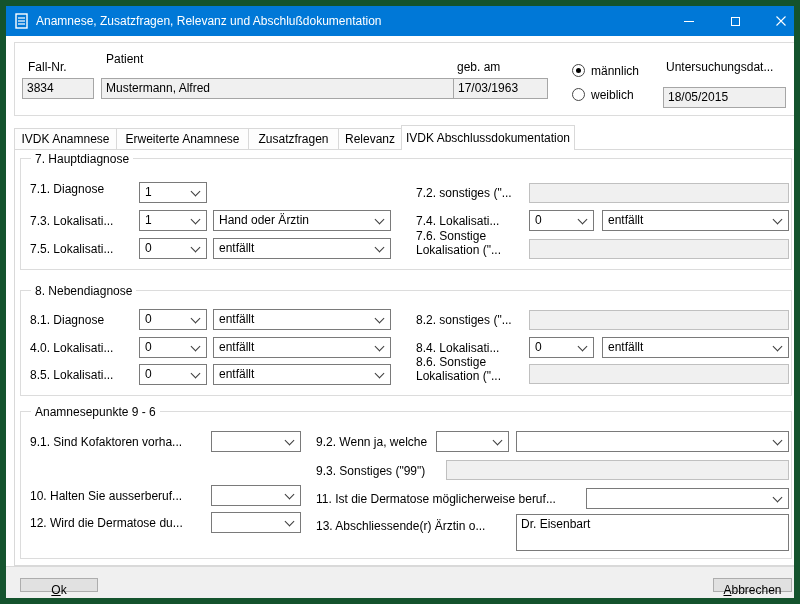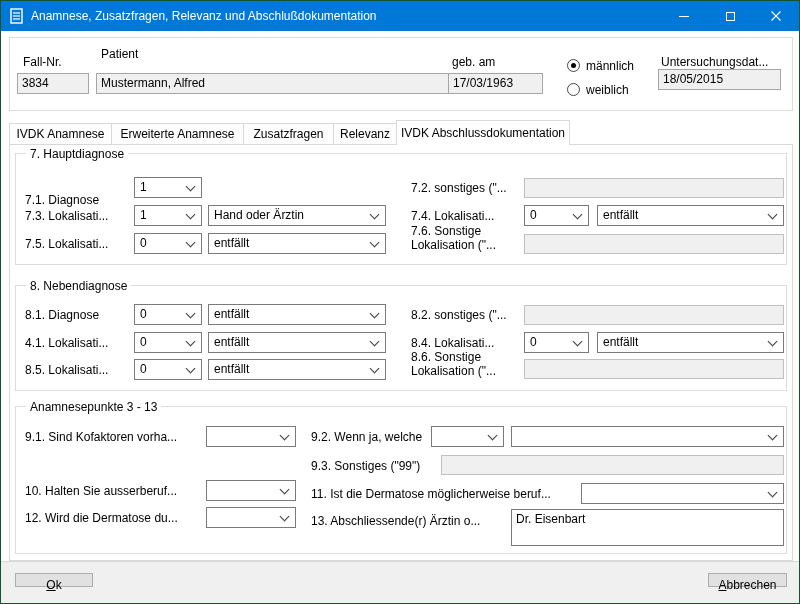--- a/index.html
+++ b/index.html
@@ -1,20 +1,20 @@
 <!DOCTYPE html>
 <html><head>
 <meta charset="utf-8">
 <style>
   * { margin:0; padding:0; box-sizing:border-box; }
   html,body { background:#c8c8c8; }
   body { font-family:"Liberation Sans", sans-serif; font-size:12px; color:#000; }
 
   .window { position:relative; width:800px; height:604px; background:#ffffff;
-            border:1px solid #14532d; overflow:hidden; }
+            border:6px solid #14532d; overflow:hidden; }
 
   
   .titlebar { position:absolute; left:0; top:0; width:798px; height:30px;
               background:#0078d7; color:#fff; display:flex; align-items:center; }
   .tbar-icon { margin-left:9px; width:13px; height:16px; flex:0 0 auto; }
   .tbar-title { margin-left:8px; font-size:12px; white-space:nowrap; }
   .tbar-btns { position:absolute; right:0; top:0; height:30px; display:flex; }
   .tbar-btn { width:46px; height:30px; display:flex; align-items:center; justify-content:center; cursor:default; }
   .glyph-min { width:10px; height:1px; background:#fff; }
   .glyph-max { width:9px; height:9px; border:1px solid #fff; }
@@ -93,35 +93,35 @@
   <div class="field ro" style="left:16px;top:72px;width:72px">3834</div>
   <span class="lbl" style="left:100px;top:46px">Patient</span>
   <div class="field ro" style="left:95px;top:72px;width:386px">Mustermann, Alfred</div>
   <span class="lbl" style="left:451px;top:54px">geb. am</span>
   <div class="field ro" style="left:447px;top:72px;width:95px">17/03/1963</div>
   <span class="radio on" style="left:566px;top:58px"></span>
   <span class="lbl" style="left:585px;top:58px">männlich</span>
   <span class="radio" style="left:566px;top:82px"></span>
   <span class="lbl" style="left:585px;top:82px">weiblich</span>
   <span class="lbl" style="left:660px;top:54px">Untersuchungsdat...</span>
-  <div class="field ro" style="left:657px;top:68px;width:123px">18/05/2015</div>
+  <div class="field ro" style="left:657px;top:81px;width:123px">18/05/2015</div>
 
   <div class="tab" style="left:110px;width:133px">Erweiterte Anamnese</div>
   <div class="tab" style="left:8px;width:103px">IVDK Anamnese</div>
   <div class="tab" style="left:242px;width:91px">Zusatzfragen</div>
   <div class="tab" style="left:332px;width:64px">Relevanz</div>
   <div class="tab active" style="left:395px;width:174px">IVDK Abschlussdokumentation</div>
   <div class="tabpane"></div>
 
   <div class="layer">
 
     <div class="gbox" style="left:14px;top:152px;width:772px;height:112px">
       <span class="legend">7. Hauptdiagnose</span>
     </div>
-    <span class="lbl" style="left:24px;top:192px">7.1. Diagnose</span>
+    <span class="lbl" style="left:24px;top:176px">7.1. Diagnose</span>
     <div class="combo" style="left:133px;top:176px;width:68px">
       <span class="combo-val">1</span>
         <span class="chev"></span>
     </div>
     <span class="lbl" style="left:410px;top:180px">7.2. sonstiges ("...</span>
     <div class="field dis" style="left:523px;top:177px;width:260px;height:20px"></div>
 
     <span class="lbl" style="left:24px;top:208px">7.3. Lokalisati...</span>
     <div class="combo" style="left:133px;top:204px;width:68px">
       <span class="combo-val">1</span>
@@ -161,21 +161,21 @@
       <span class="combo-val">0</span>
         <span class="chev"></span>
     </div>
     <div class="combo" style="left:207px;top:303px;width:178px">
       <span class="combo-val">entfällt</span>
         <span class="chev"></span>
     </div>
     <span class="lbl" style="left:410px;top:307px">8.2. sonstiges ("...</span>
     <div class="field dis" style="left:523px;top:304px;width:260px;height:20px"></div>
 
-    <span class="lbl" style="left:24px;top:335px">4.1. Lokalisati...</span>
+    <span class="lbl" style="left:24px;top:335px">4.0. Lokalisati...</span>
     <div class="combo" style="left:133px;top:331px;width:68px">
       <span class="combo-val">0</span>
         <span class="chev"></span>
     </div>
     <div class="combo" style="left:207px;top:331px;width:178px">
       <span class="combo-val">entfällt</span>
         <span class="chev"></span>
     </div>
     <span class="lbl" style="left:410px;top:335px">8.4. Lokalisati...</span>
     <div class="combo" style="left:523px;top:331px;width:65px">
@@ -193,21 +193,21 @@
         <span class="chev"></span>
     </div>
     <div class="combo" style="left:207px;top:358px;width:178px">
       <span class="combo-val">entfällt</span>
         <span class="chev"></span>
     </div>
     <span class="lbl-wrap" style="left:410px;top:349px">8.6. Sonstige Lokalisation ("...</span>
     <div class="field dis" style="left:523px;top:358px;width:260px;height:20px"></div>
 
     <div class="gbox" style="left:14px;top:405px;width:772px;height:148px">
-      <span class="legend">Anamnesepunkte 3 - 13</span>
+      <span class="legend">Anamnesepunkte 9 - 6</span>
     </div>
     <span class="lbl" style="left:24px;top:429px">9.1. Sind Kofaktoren vorha...</span>
     <div class="combo" style="left:205px;top:425px;width:90px">
       <span class="combo-val"></span>
         <span class="chev"></span>
     </div>
     <span class="lbl" style="left:310px;top:429px">9.2. Wenn ja, welche</span>
     <div class="combo" style="left:430px;top:425px;width:73px">
       <span class="combo-val"></span>
         <span class="chev"></span>

